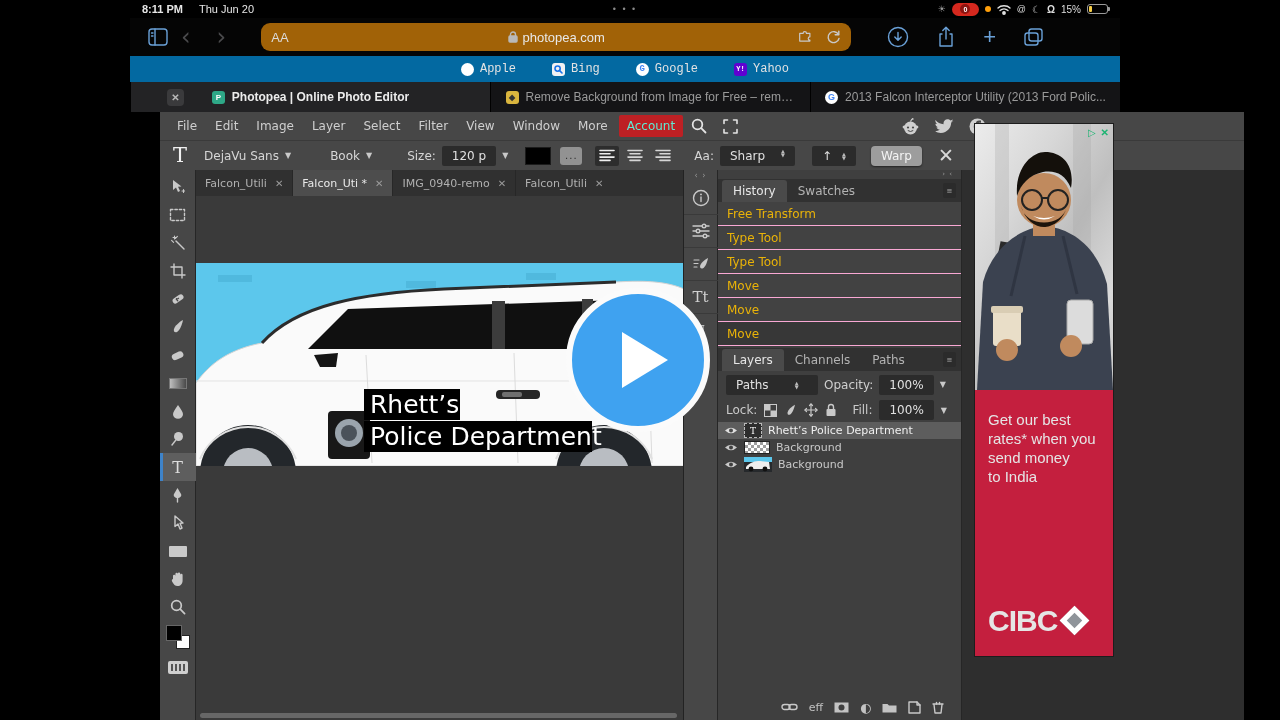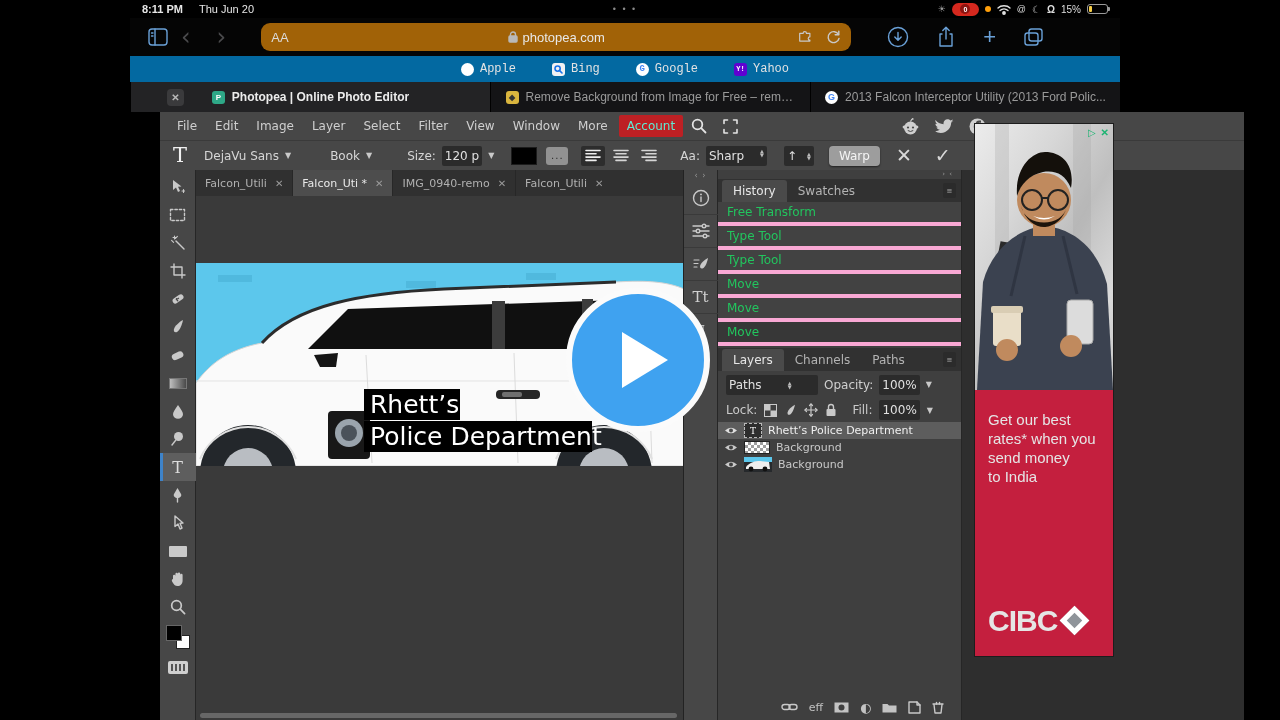--- a/index.html
+++ b/index.html
@@ -54,21 +54,21 @@
   .app{position:absolute;left:30px;top:112px;width:1084px;height:608px;background:#2e2e2e;color:#cfcfcf;font-size:12px}
   .menubar{height:28px;background:#474747;display:flex;align-items:center;padding-left:8px}
   .mi{padding:5px 9px}
   .mi.account{background:#bd2024;color:#5eead4;border-radius:2px;margin-left:2px;padding:4px 8px}
   .mico{padding:4px 8px;display:flex;align-items:center}
   .socials{margin-left:155px;display:flex;gap:15px;align-items:center}
 
   .optionsbar{height:30px;background:#474747;border-top:1px solid #3a3a3a;display:flex;align-items:center;gap:9px;padding-left:13px}
   .bigT{font-family:"DejaVu Serif",serif;color:#f0f0f0;font-size:21px;line-height:1;margin-right:8px}
   .sel{display:flex;align-items:center;gap:6px;color:#d6d6d6}
-  .darkbox{background:#2b2b2b;border-radius:2px;padding:3px 3px;color:#e0e0e0}
+  .darkbox{background:#2b2b2b;border-radius:2px;padding:3px 10px;color:#e0e0e0}
   .updown{display:inline-flex;flex-direction:column;font-size:5px;line-height:4px;color:#bdbdbd}
   .caret{font-size:8px;color:#c9c9c9}
   .swatch{width:26px;height:18px;background:#000;border:1px solid #1c1c1c;margin-left:8px}
   .morebtn{width:22px;height:18px;background:#929292;color:#2e2e2e;border-radius:3px;font-size:10px;display:flex;align-items:center;justify-content:center;letter-spacing:1px}
   .aligns{display:flex;gap:4px;margin-left:4px}
   .al{width:24px;height:20px;display:flex;align-items:center;justify-content:center;border-radius:2px}
   .al.pressed{background:#2d2d2d}
   .warpbtn{background:#9d9d9d;color:#f4f4f4;border-radius:4px;padding:3px 10px;box-shadow:0 1px 2px rgba(0,0,0,.5);margin-left:6px}
   .okx{font-size:19px;color:#d9d9d9;padding:0 7px;line-height:1}
 
@@ -100,21 +100,21 @@
   .msbtn{width:34px;height:33px;display:flex;align-items:center;justify-content:center;border-bottom:1px solid #3a3a3a;color:#d0d0d0}
   .msbtn .tt{font-family:"DejaVu Serif",serif;font-size:15px}
 
   
   .panels{width:244px;background:#3f3f3f;display:flex;flex-direction:column;position:relative;flex:none;border-right:1px solid #262626}
   .pcollapse{height:9px;text-align:right;padding-right:8px;font-size:7px;color:#9a9a9a;letter-spacing:1px}
   .ptabs{height:23px;background:#313131;display:flex;align-items:flex-end;padding-left:4px;position:relative;flex:none}
   .ptab{padding:4px 11px;color:#b3b3b3;border-radius:3px 3px 0 0}
   .ptab.active{background:#4a4a4a;color:#e6e6e6}
   .pmenu{position:absolute;right:5px;top:4px;width:13px;height:15px;background:#2b2b2b;border-radius:2px;color:#aaa;font-size:7px;display:flex;align-items:center;justify-content:center}
-  .hrow{height:24px;display:flex;align-items:center;padding-left:9px;background:#424242;border-bottom:4px solid #f9a8d4;color:#22c55e;flex:none}
+  .hrow{height:24px;display:flex;align-items:center;padding-left:9px;background:#424242;border-bottom:1px solid #f9a8d4;color:#eab308;flex:none}
   .hrow.selected{background:#373737}
   .lctl{height:27px;display:flex;align-items:center;gap:6px;padding:0 8px;flex:none}
   .lockrow{height:24px;display:flex;align-items:center;gap:7px;padding:0 8px;flex:none;color:#c9c9c9}
   .lrow{height:17px;display:flex;align-items:center;gap:6px;padding-left:6px;font-size:11px;color:#c9c9c9;flex:none}
   .lrow.selected{background:#5d5d5d;color:#efefef}
   .thumbT{width:18px;height:15px;background:#2d2d2d;border:1px dashed #b9b9b9;color:#fff;font-family:"DejaVu Serif",serif;font-size:9px;display:flex;align-items:center;justify-content:center}
   .thumbCk{width:26px;height:13px;background:#fff;background-image:linear-gradient(45deg,#9e9e9e 25%,transparent 25%,transparent 75%,#9e9e9e 75%),linear-gradient(45deg,#9e9e9e 25%,transparent 25%,transparent 75%,#9e9e9e 75%);background-size:6px 6px;background-position:0 0,3px 3px;border:1px solid #222}
   .pfill{flex:1}
   .pbottom{height:26px;display:flex;align-items:center;justify-content:center;gap:11px;color:#c3c3c3;flex:none;padding-left:46px}
   .efftxt{font-size:11px;color:#c3c3c3}

